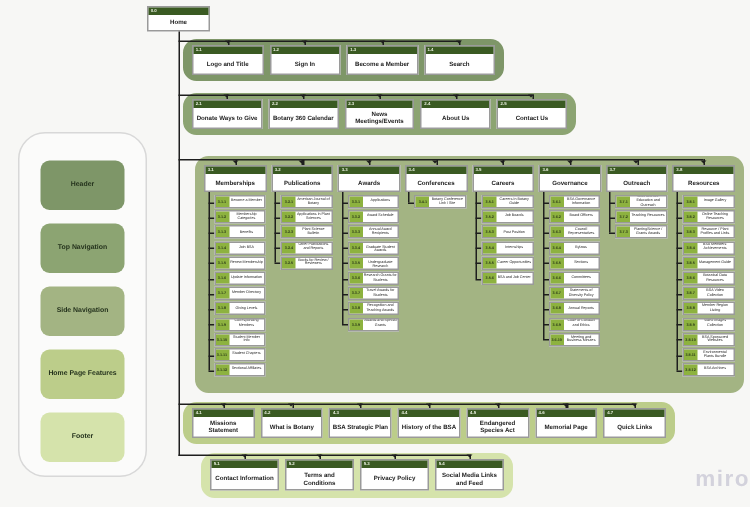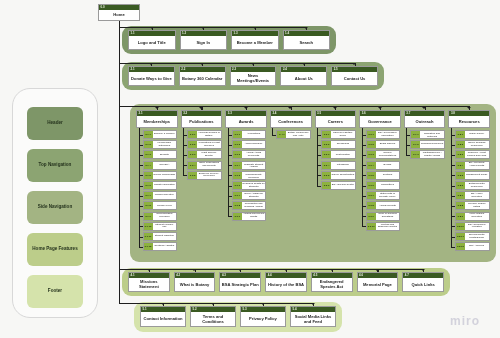--- a/index.html
+++ b/index.html
@@ -48,22 +48,22 @@
   
   .sub{ position:absolute; display:flex; background:#ffffff;
     border:0.55px solid #9a9a9a; height:9px; }
   .sub .sid{ width:9px; background:#8db23f; color:#2b3a18;
     font-size:2.5px; font-weight:bold; display:flex; align-items:center;
     justify-content:center; flex:none; }
   .sub .slb{ flex:1; display:flex; align-items:center; justify-content:center;
     text-align:center; font-size:2.45px; color:#1d1d1d; line-height:1.1;
     padding:0 0.5px; overflow:hidden; }
 
-  .watermark{ position:absolute; right:20px; bottom:10px;
-    font-size:12px; color:#d3d2dc; letter-spacing:1px; font-weight:bold; }
+  .watermark{ position:absolute; right:0; bottom:10px;
+    font-size:15px; color:#d3d2dc; letter-spacing:1px; font-weight:bold; }
 </style>
 </head>
 <body>
 
 <div id="stage">
     <div class="legend-panel">
       <div class="legend-chip" style="top:18px;background:#7e9668;">
         <span>Header</span>
       </div>
       <div class="legend-chip" style="top:60px;background:#8ca472;">

